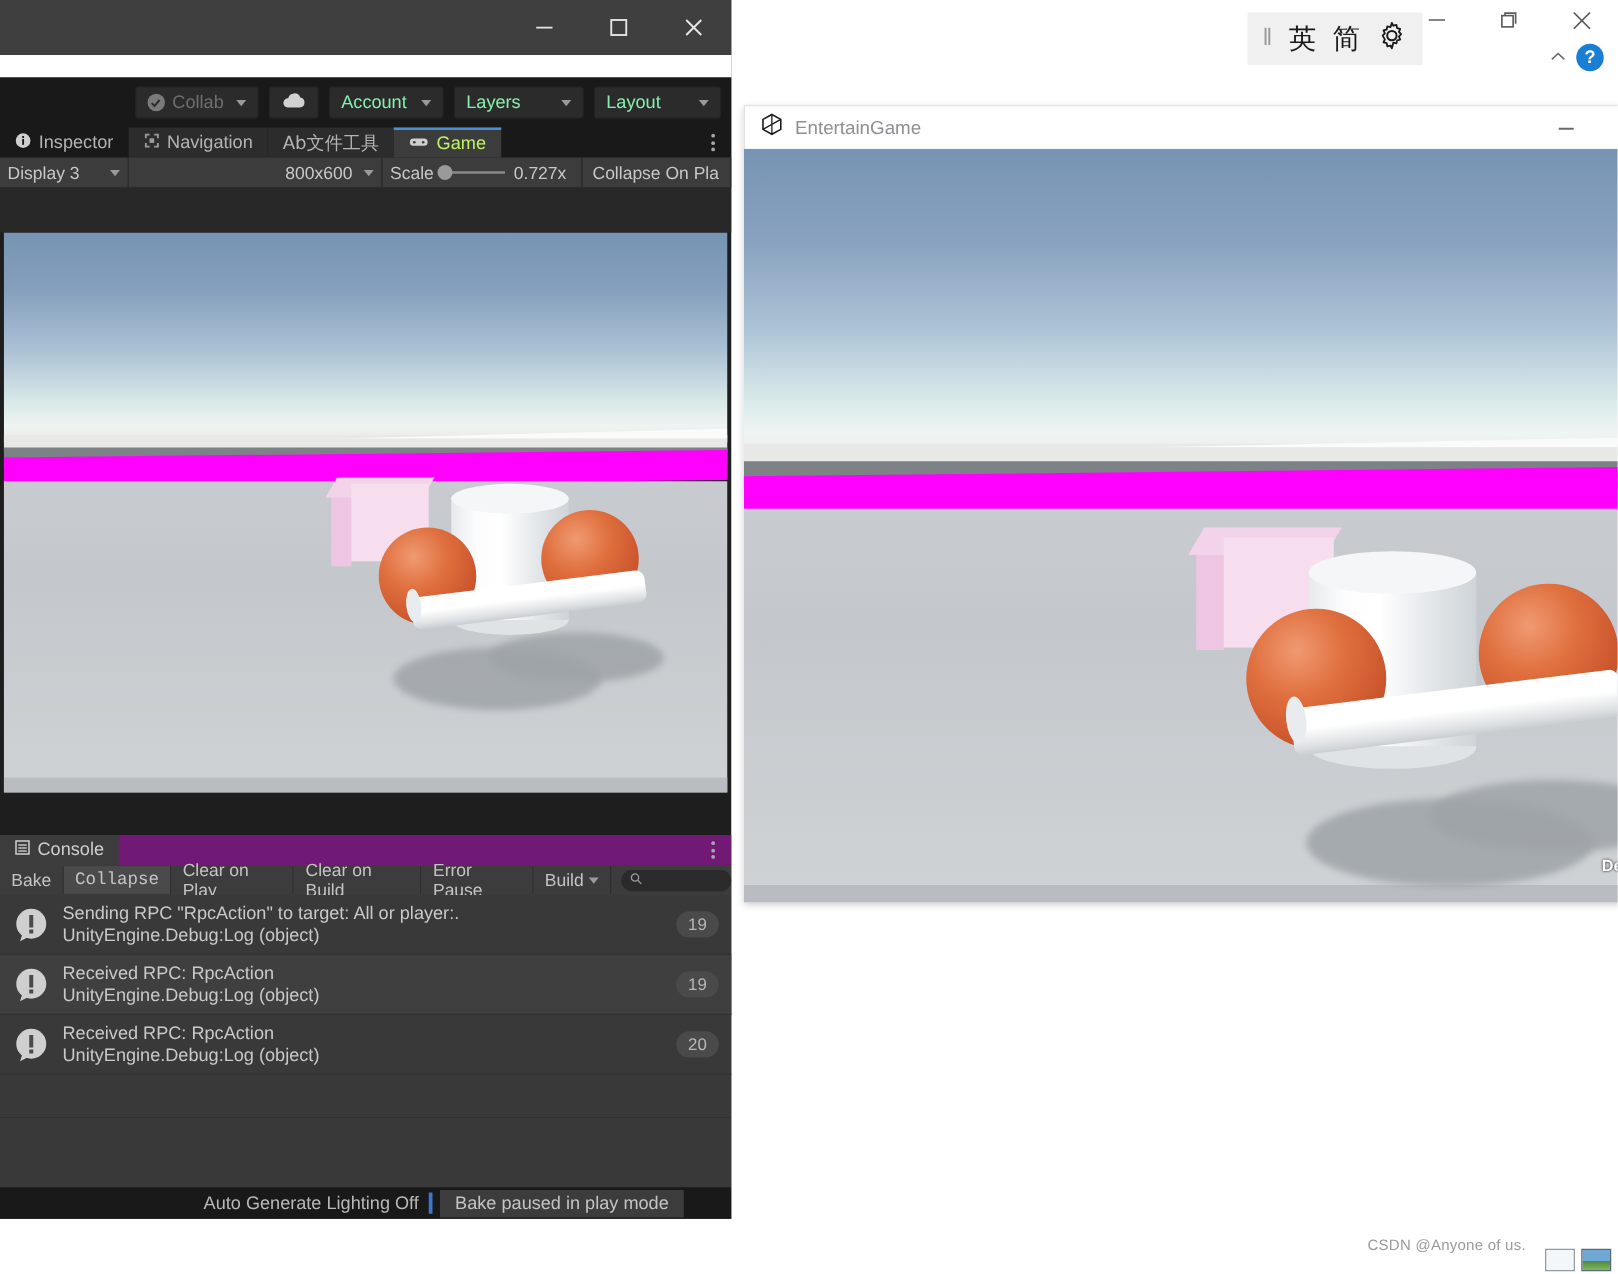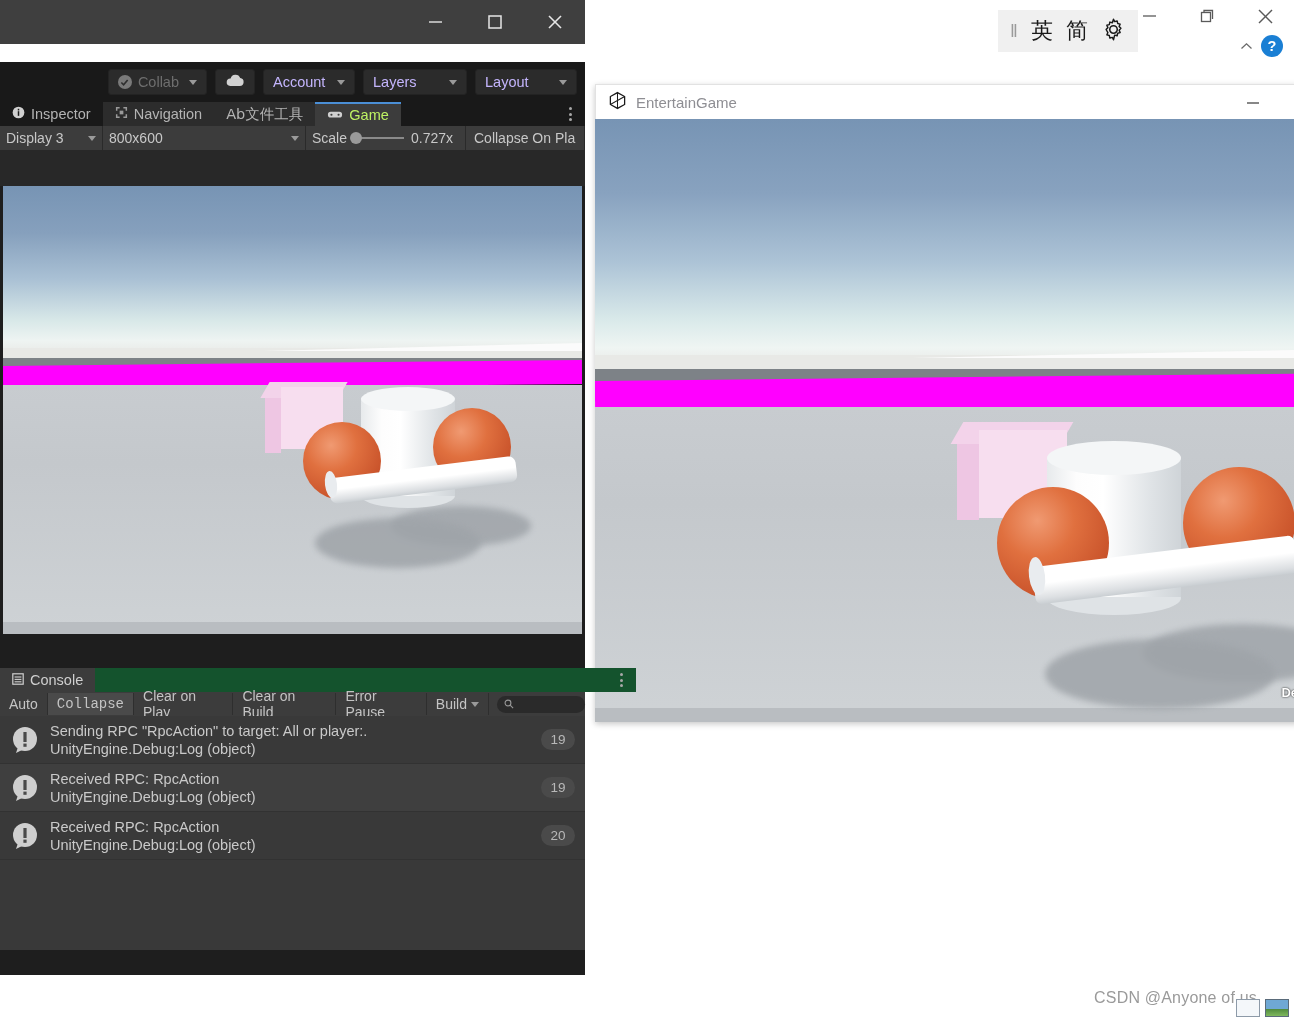--- a/index.html
+++ b/index.html
@@ -25,21 +25,21 @@
   .win-btn svg { display:block; }
   .unity-whitestrip { position:absolute; left:0; top:44px; width:585px; height:18px; background:#ffffff; }
 
   
   .unity-toolbar {
     position:absolute; left:0; top:62px; width:585px; height:40px;
     background:#191919; display:flex; align-items:center; justify-content:flex-end;
     padding-right:8px; gap:8px;
   }
   .tb-btn {
-    height:26px; background:#2b2b2b; border-radius:3px; color:#c4b5fd;
+    height:26px; background:#2b2b2b; border-radius:3px; color:#86efac;
     font-size:14.5px; display:flex; align-items:center; padding:0 9px; gap:6px;
     border:1px solid #232323;
   }
   .tb-btn.dim { color:#6e6e6e; }
   .tb-caret { width:0;height:0;border-left:4px solid transparent;border-right:4px solid transparent;border-top:5px solid #9a9a9a; margin-left:4px;}
   .collab-check {
     width:14px;height:14px;border-radius:50%;background:#7a7a7a;
     display:flex;align-items:center;justify-content:center;
   }
   .collab-check svg{display:block;}
@@ -67,21 +67,21 @@
   }
   .tab-kebab i{ width:3px;height:3px;border-radius:50%;background:#a8a8a8; display:block;}
 
   
   .gametoolbar {
     position:absolute; left:0; top:126px; width:585px; height:24px;
     background:#3c3c3c; display:flex; align-items:center; font-size:14px; color:#c8c8c8;
   }
   .gt-cell { height:24px; display:flex; align-items:center; padding:0 6px; border-right:1px solid #2a2a2a; gap:5px;}
   .gt-display { width:103px; justify-content:space-between;}
-  .gt-res { width:203px; justify-content:space-between;}
+  .gt-res { width:203px; justify-content:flex-end;}
   .gt-scale { width:160px; gap:7px; }
   .slider-track{ width:50px;height:2px;background:#8a8a8a;position:relative;}
   .slider-knob{ position:absolute;left:-4px;top:-5px;width:12px;height:12px;border-radius:50%;background:#9a9a9a;}
   .gt-maximize{ flex:1; padding-left:8px; overflow:hidden; white-space:nowrap; }
 
   .darkgap { position:absolute; left:0; top:150px; width:585px; height:36px; background:#282828; }
 
   
   .gameview { position:absolute; left:3px; top:186px; width:579px; height:448px; overflow:hidden; }
   .sky { position:absolute; left:0; top:0; width:100%; height:168px;
@@ -103,21 +103,21 @@
   .pinkbox-side{ position:absolute; background:#eec6e3; }
   .cyl-body{ position:absolute; background:linear-gradient(to right,#e7eaec 0%, #fdfdfd 22%, #ffffff 42%, #dfe3e6 78%, #cfd4d8 100%); }
   .cyl-top{ position:absolute; border-radius:50%; background:#f4f6f7; }
   .cyl-bot{ position:absolute; border-radius:50%; background:#eceff1; }
   .sphere{ position:absolute; border-radius:50%;
     background:radial-gradient(circle at 36% 30%, #f09a72 0%, #e0703f 35%, #c8522a 75%, #a8401f 100%); }
   .arm{ position:absolute; background:linear-gradient(to bottom,#ffffff 0%, #ffffff 45%, #dcdfe2 85%, #c9ced2 100%); border-radius:7px;}
   .arm-cap{ position:absolute; border-radius:50%; background:#e9ecef;}
 
   
-  .console-hdr { position:absolute; left:0; top:668px; width:636px; height:24px; background:#14532d; display:flex; align-items:center;}
+  .console-hdr { position:absolute; left:0; top:668px; width:585px; height:24px; background:#701a75; display:flex; align-items:center;}
   .console-tab { height:24px; background:#3c3c3c; display:flex; align-items:center; gap:6px; padding:0 12px; font-size:14.5px; color:#cfcfcf;}
   .console-toolbar{ position:absolute; left:0; top:692px; width:585px; height:24px; background:#3c3c3c; display:flex; align-items:center;}
   .cbtn{ height:22px; display:flex;align-items:center;padding:0 9px;font-size:14px;color:#c4c4c4;background:#3c3c3c;border-right:1px solid #2e2e2e;}
   .cbtn.pressed{ background:#4a4a4a;font-family:Liberation Mono, monospace; }
   .csearch{ flex:1; height:22px; display:flex; align-items:center; padding-left:8px;}
   .csearch-box{ width:88px;height:17px;background:#2a2a2a;border-radius:9px;display:flex;align-items:center;padding-left:7px;}
   .console-list{ position:absolute; left:0; top:716px; width:585px; height:178px; background:#393939;}
   .log-row{ position:relative; height:48px; display:flex; align-items:center; padding:0 10px; gap:10px; border-bottom:1px solid #323232;}
   .log-row.alt{ background:#3f3f3f;}
   .log-icon{ width:30px;height:30px;flex:none;}
@@ -147,21 +147,21 @@
   .osbtn{ width:58px;height:32px;display:flex;align-items:center;justify-content:center;color:#4a4a4a;}
   .ime-bar{ position:absolute; left:998px; top:10px; width:140px; height:42px; background:#f0f0f0;
     display:flex;align-items:center;justify-content:center;gap:13px; }
   .ime-pipe{ font-size:19px;color:#9a9a9a; }
   .ime-cn{ font-size:22px;color:#1a1a1a; font-family:"DejaVu Sans", sans-serif;}
   .chev-help{ position:absolute; left:1240px; top:32px; width:54px; height:28px; display:flex; align-items:center; gap:8px;}
   .help-circle{ width:22px;height:22px;border-radius:50%;background:#1a7fd4;color:#fff;
     font-size:14.5px;display:flex;align-items:center;justify-content:center;font-weight:bold;}
 
   
-  .watermark{ position:absolute; left:1094px; top:989px; font-size:16px; color:#9a9a9a; letter-spacing:.2px;}
+  .watermark{ position:absolute; left:1094px; top:989px; font-size:12px; color:#9a9a9a; letter-spacing:.2px;}
   .tray{ position:absolute; left:1236px; top:999px; display:flex; gap:5px;}
   .tray-icon{ width:24px;height:18px;border:1px solid #8d9aa8;background:#f4f7fa;}
   .tray-icon.pic{ background:linear-gradient(to bottom,#6fa8d4 0%, #6fa8d4 55%, #4f8a3c 56%, #7fb85e 100%); border-color:#5a6b7a;}
 </style>
 </head>
 <body>
 
 <div class="root">
 
   <div class="game-win">
@@ -408,21 +408,21 @@
         <span>Console</span>
       </div>
       <div class="tab-kebab">
           <i></i>
           <i></i>
           <i></i>
         </div>
     </div>
 
     <div class="console-toolbar">
-      <div class="cbtn">Auto</div>
+      <div class="cbtn">Bake</div>
       <div class="cbtn pressed">Collapse</div>
       <div class="cbtn">Clear on Play</div>
       <div class="cbtn">Clear on Build</div>
       <div class="cbtn">Error Pause</div>
       <div class="cbtn">
         <span>Build</span>
         <span class="tb-caret"></span>
       </div>
       <div class="csearch">
         <div class="csearch-box">
@@ -478,20 +478,25 @@
         </span>
         <span class="log-text">
           <span>Received RPC: RpcAction</span><br>
           <span>UnityEngine.Debug:Log (object)</span>
         </span>
         <span class="log-count">20</span>
       </div>
     </div>
     <div class="console-empty"></div>
 
+    <div class="statusbar">
+      <span class="sb-text">Auto Generate Lighting Off</span>
+      <span class="sb-div"></span>
+      <span class="sb-btn">Bake paused in play mode</span>
+    </div>
   </div>
 
   <div class="watermark">CSDN @Anyone of us.</div>
   <div class="tray">
     <span class="tray-icon"></span>
     <span class="tray-icon pic"></span>
   </div>
 
 </div>
 

